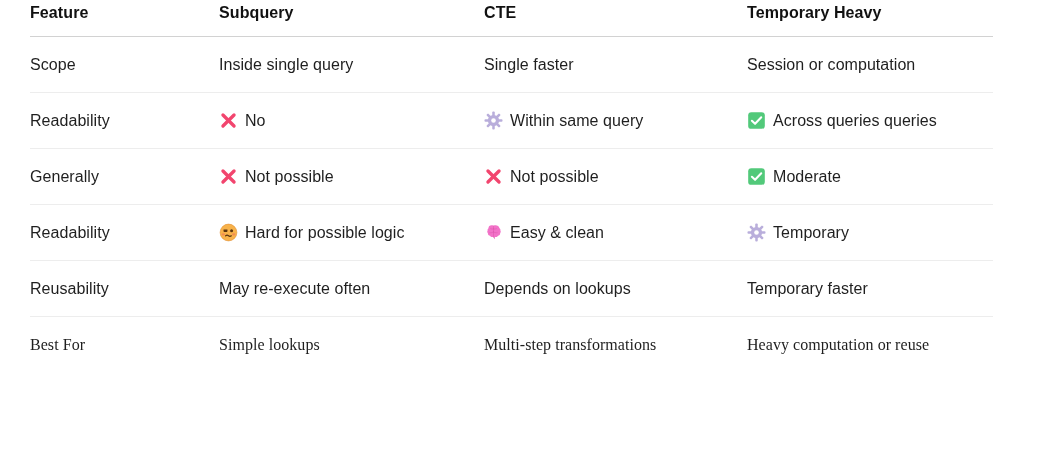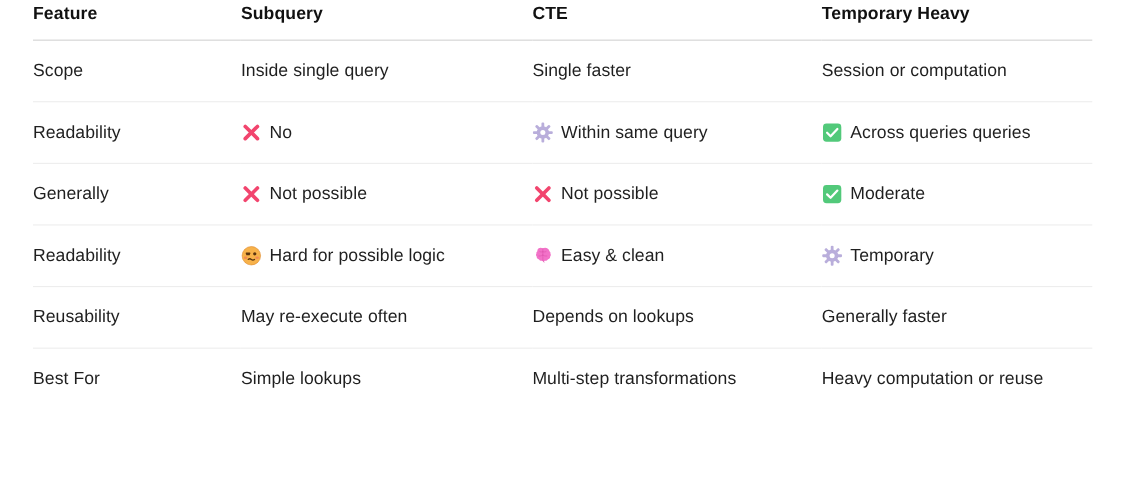--- a/index.html
+++ b/index.html
@@ -49,20 +49,21 @@
     color: #1f1f1f;
     height: 55px;
     padding: 0;
     vertical-align: middle;
     border-bottom: 1px solid #ededed;
     letter-spacing: 0.05px;
   }
 
   #comparison-table tbody tr:last-child td {
     border-bottom: none;
+    font-family: Liberation Serif, serif;
   }
 
   .cell-inner {
     display: flex;
     align-items: center;
     gap: 7px;
   }
 
   
   .icon {
@@ -255,21 +256,21 @@
             <span>May re-execute often</span>
           </div>
         </td>
         <td>
           <div class="cell-inner">
             <span>Depends on lookups</span>
           </div>
         </td>
         <td>
           <div class="cell-inner">
-            <span>Generally faster</span>
+            <span>Temporary faster</span>
           </div>
         </td>
       </tr>
       <tr>
         <td>Best For</td>
         <td>
           <div class="cell-inner">
             <span>Simple lookups</span>
           </div>
         </td>

